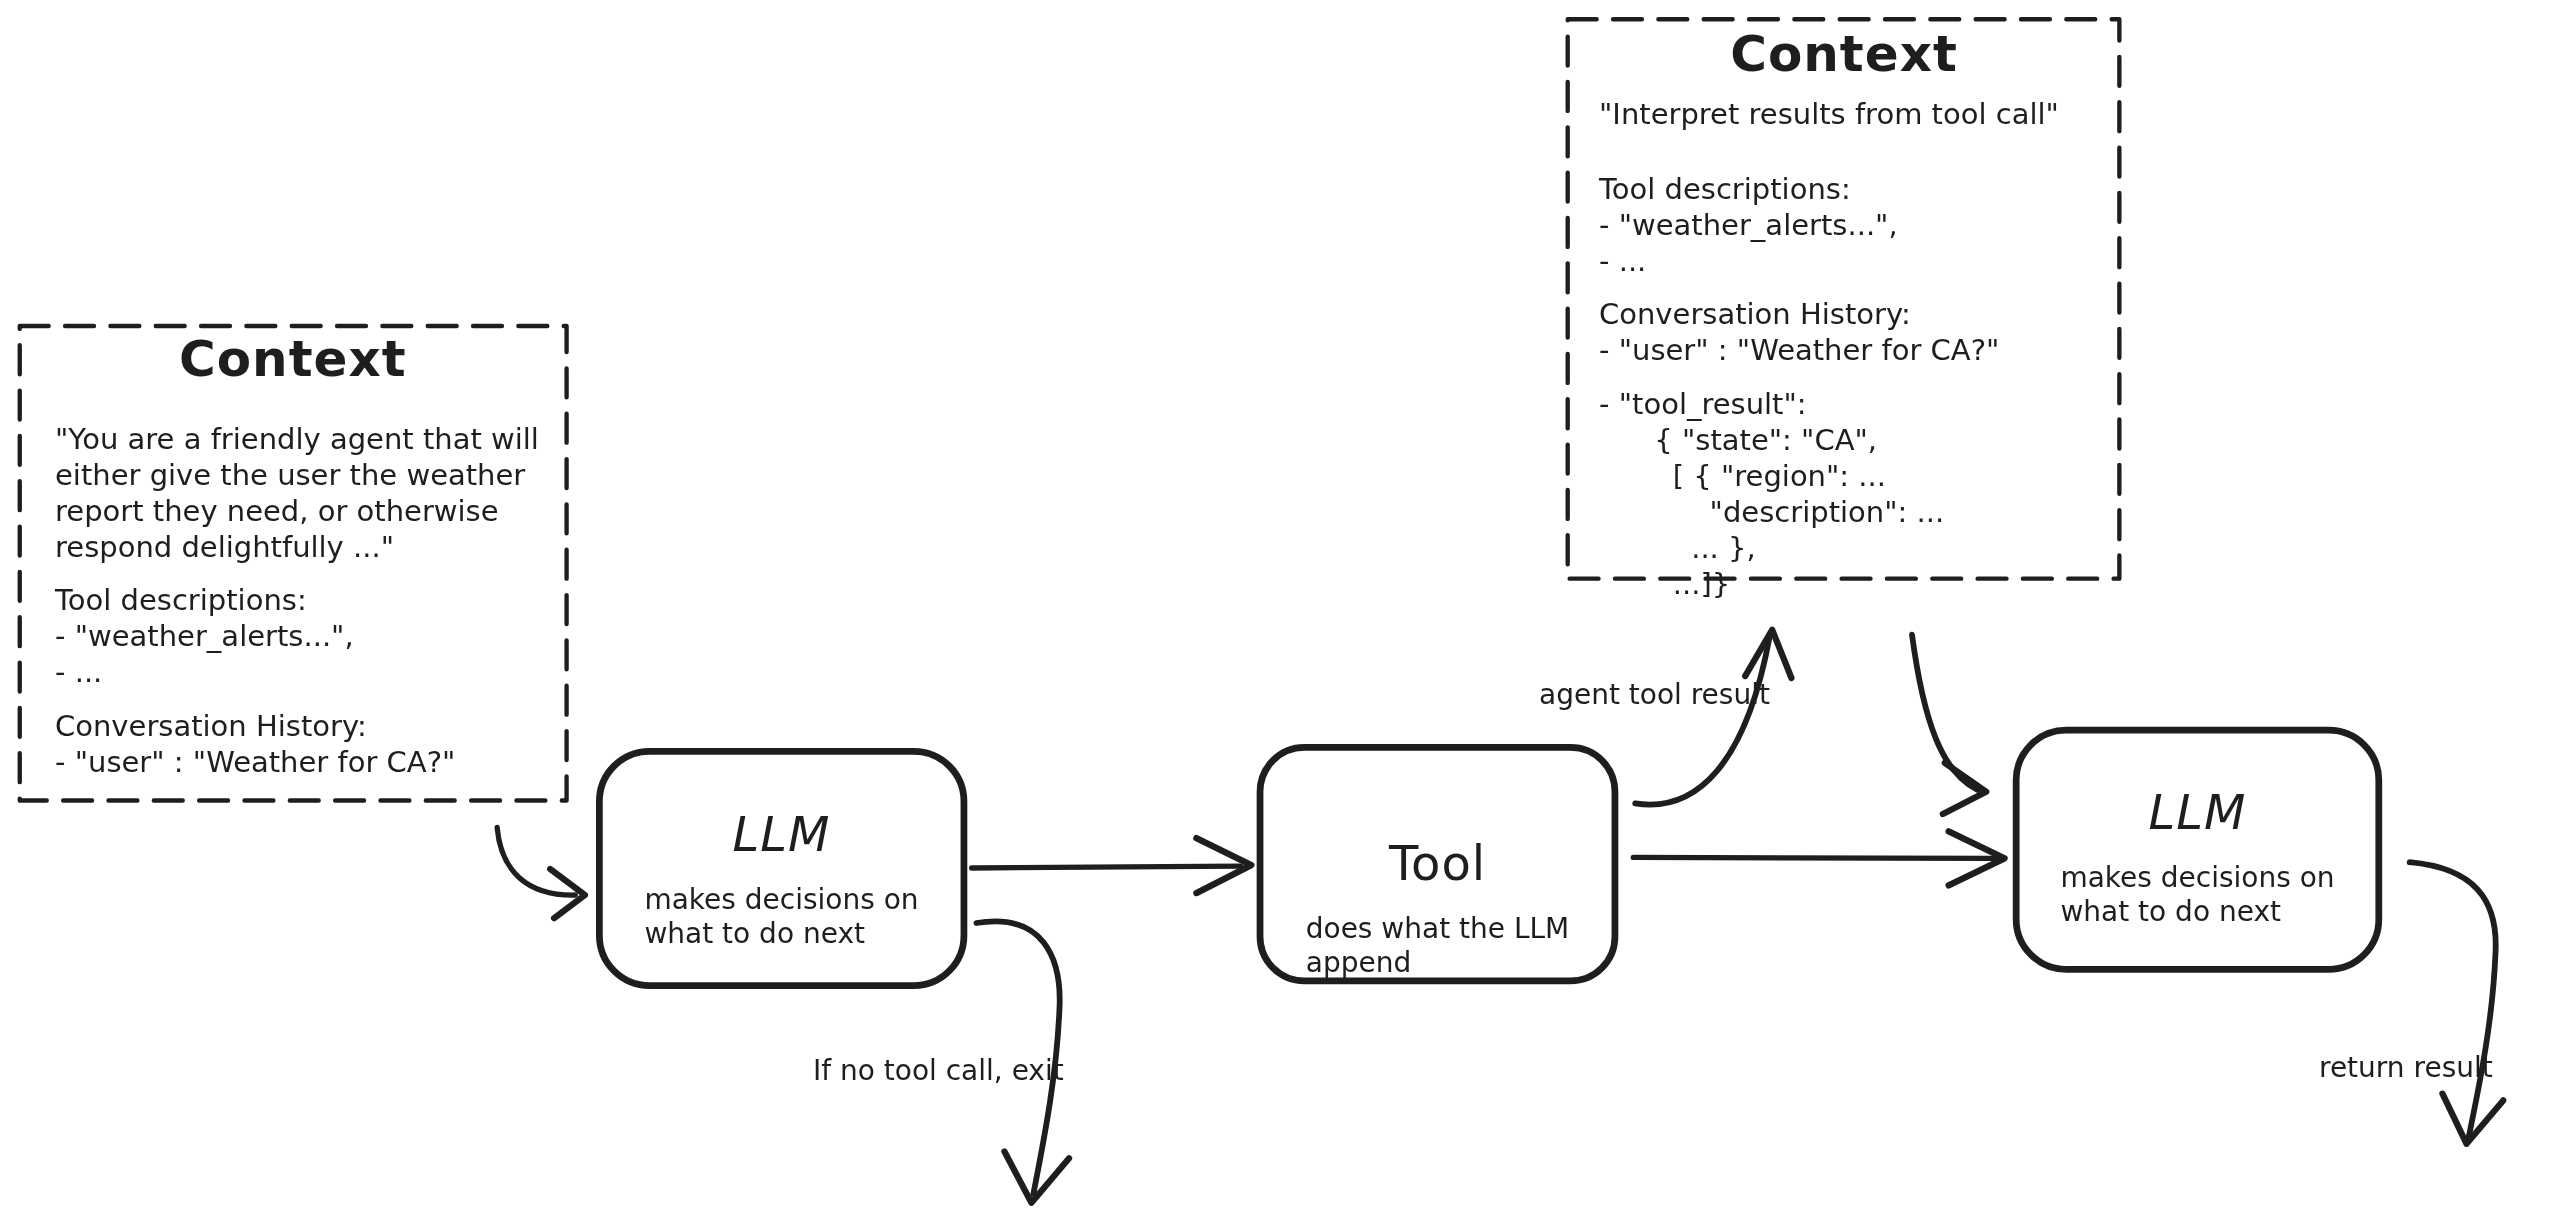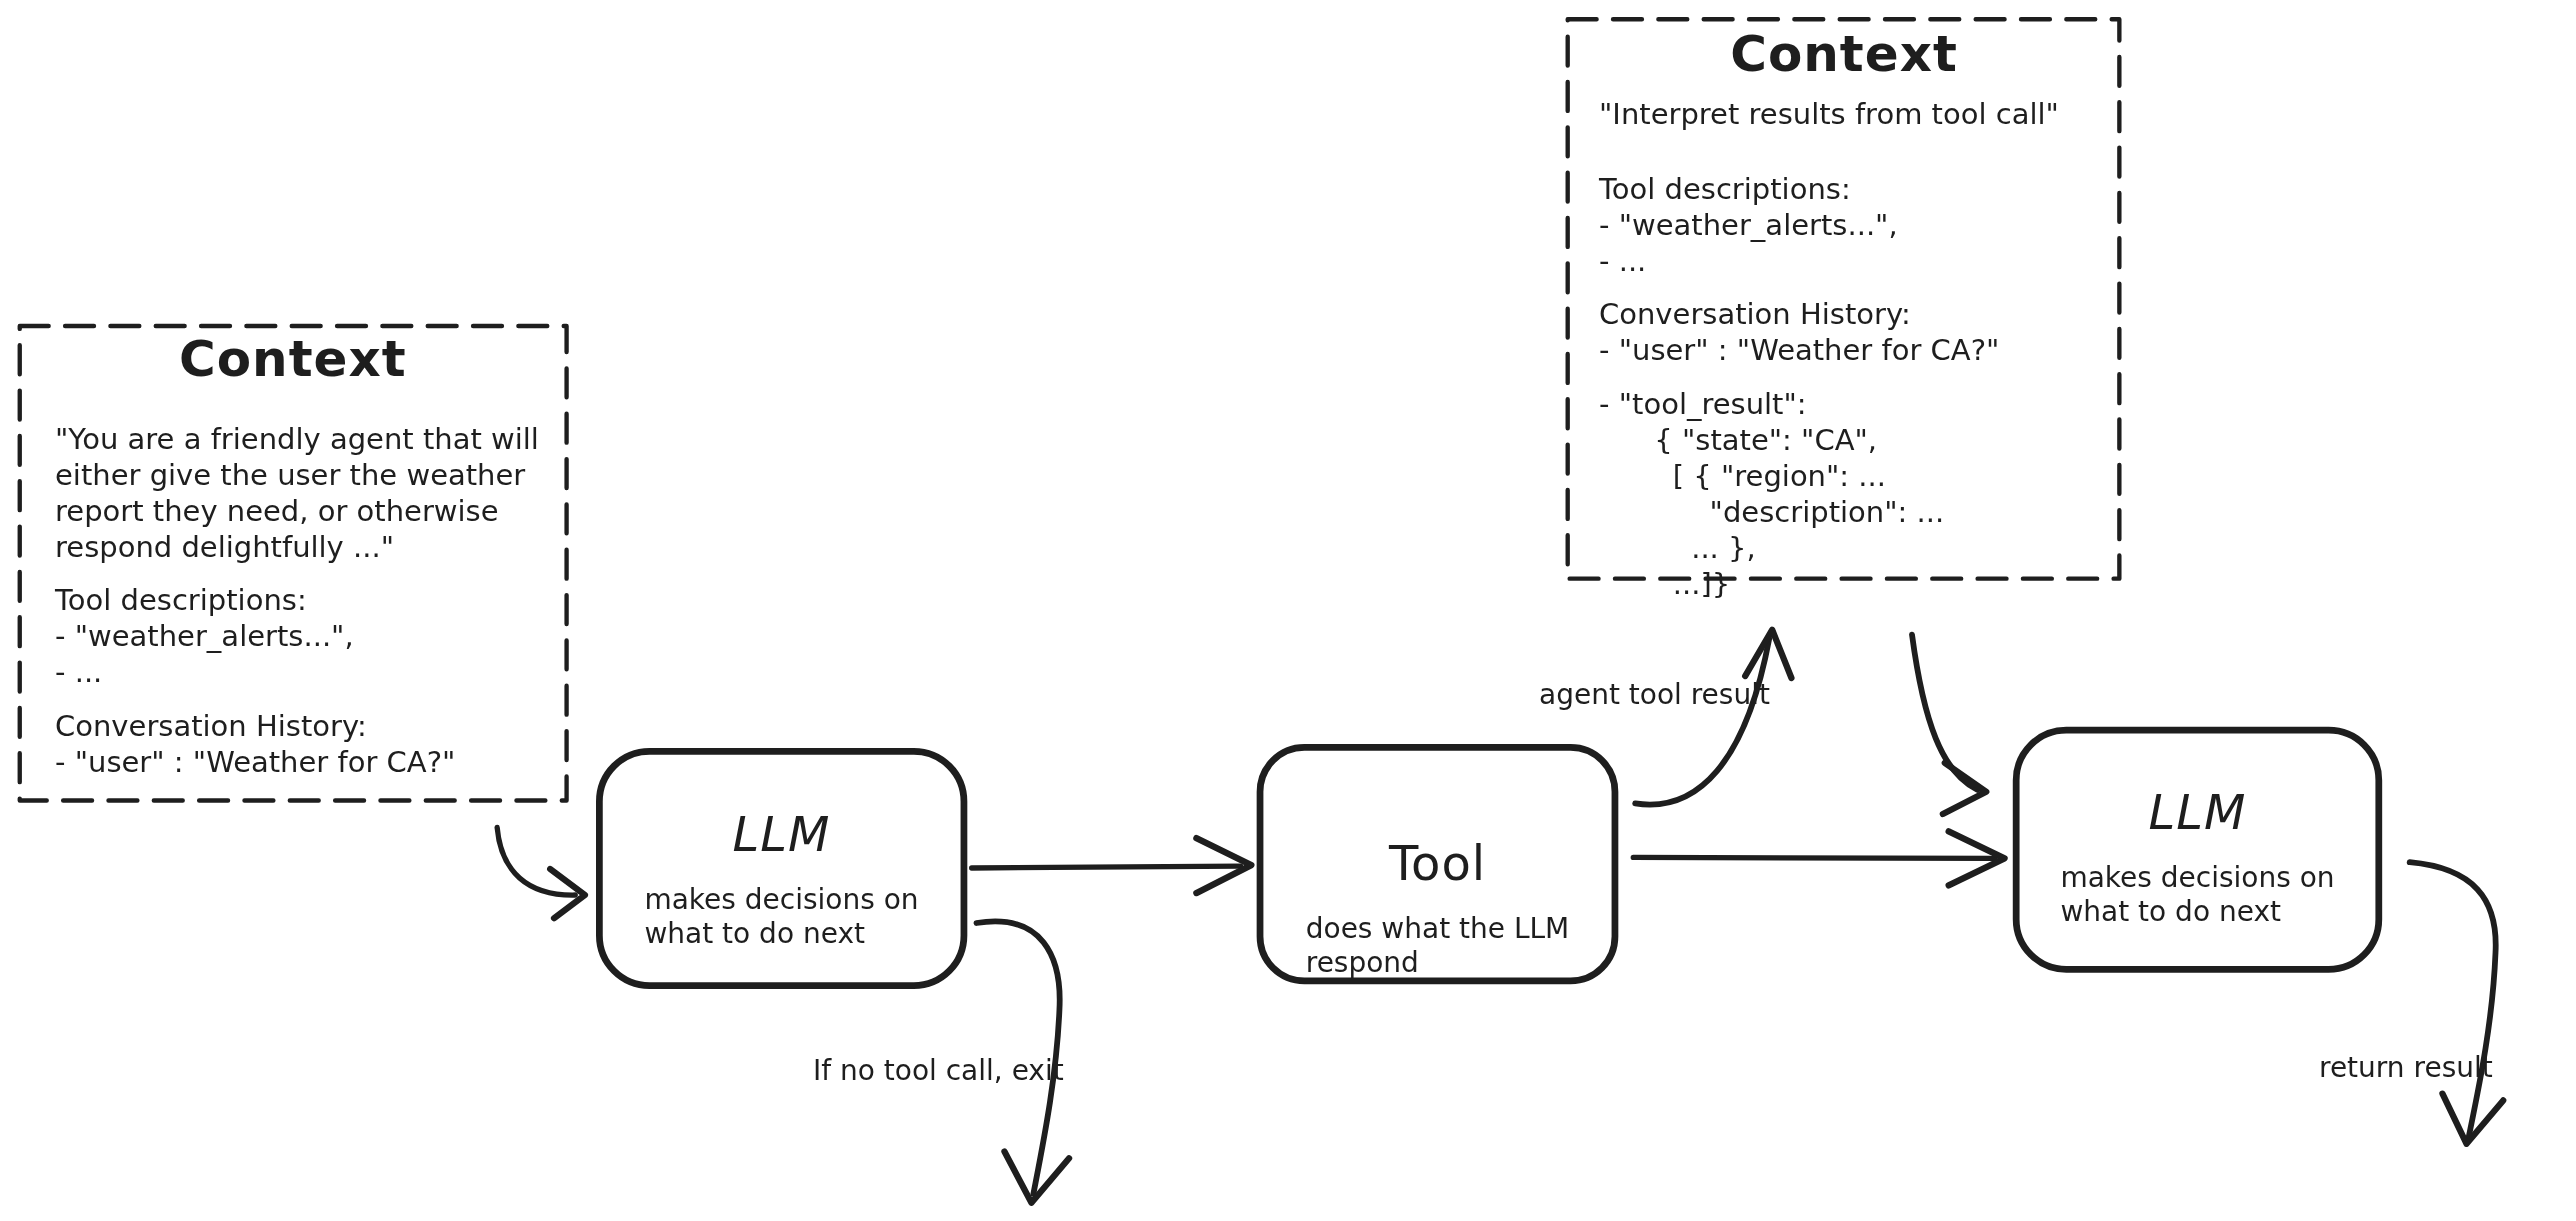--- a/index.html
+++ b/index.html
@@ -100,21 +100,21 @@
 
   <div class="node" style="left:599px; top:752px; width:365px; height:234px;">
     <div class="node-title llm-title">LLM</div>
     <div class="node-sub">makes decisions on
 what to do next</div>
   </div>
 
   <div class="node" style="left:1260px; top:781px; width:355px; height:233px;">
     <div class="node-title">Tool</div>
     <div class="node-sub">does what the LLM
-respond</div>
+append</div>
   </div>
 
   <div class="node" style="left:2016px; top:730px; width:363px; height:239px;">
     <div class="node-title llm-title">LLM</div>
     <div class="node-sub">makes decisions on
 what to do next</div>
   </div>
 
   <div class="label" style="left:1539px; top:678px;">agent tool result</div>
   <div class="label" style="left:813px; top:1054px;">If no tool call, exit</div>

